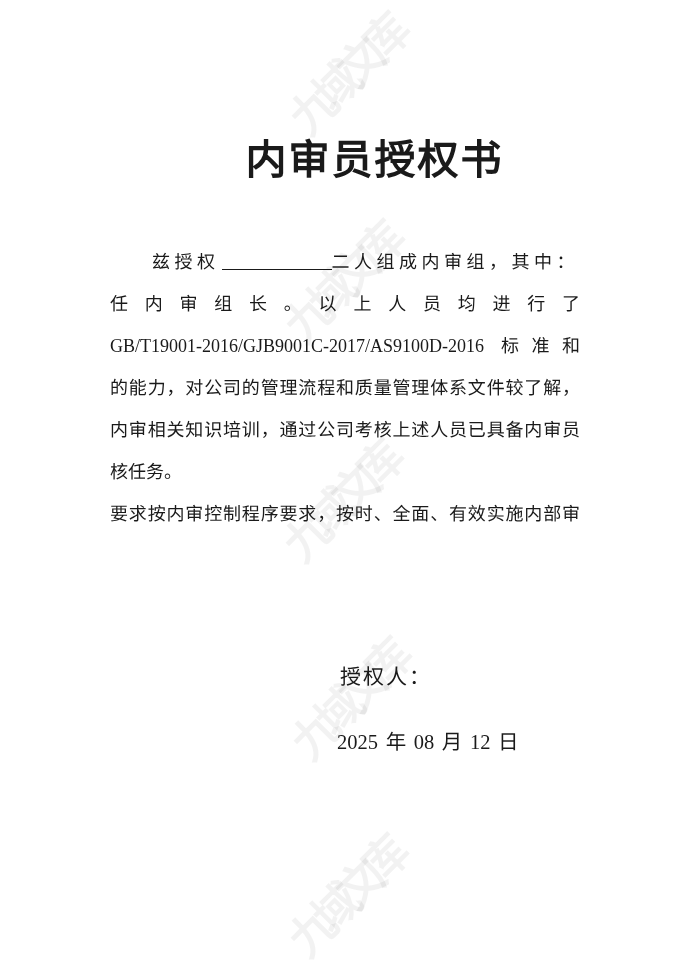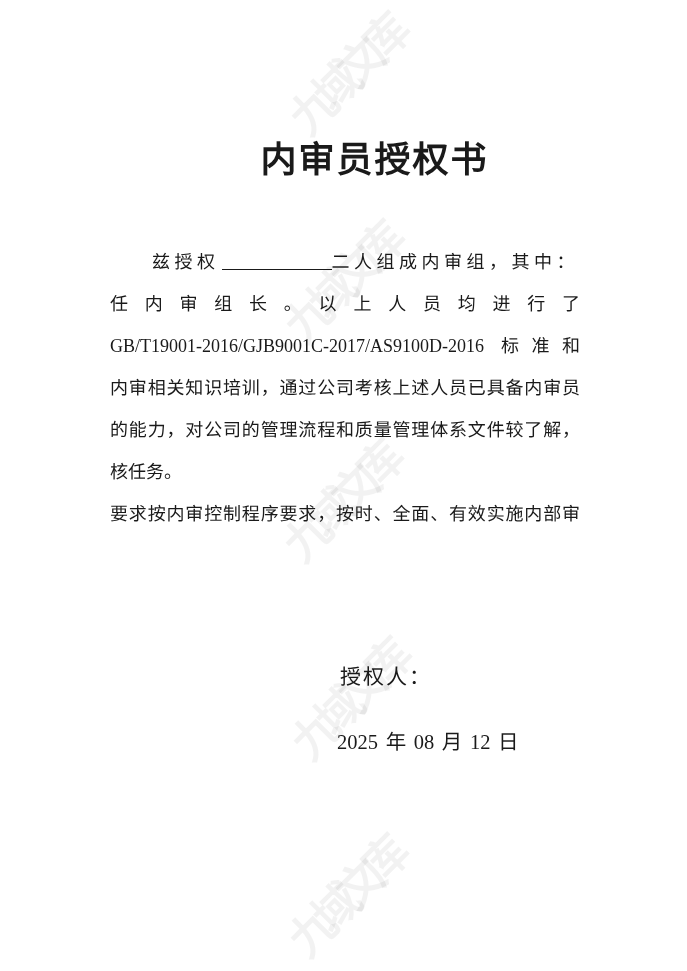--- a/index.html
+++ b/index.html
@@ -28,21 +28,21 @@
     font-weight: bold;
     user-select: none;
   }
   .doc-title {
     position: absolute;
     top: 140px;
     left: 0;
     right: 0;
     text-align: center;
     padding-left: 62px;
-    font-size: 36px;
+    font-size: 41px;
     font-weight: bold;
     letter-spacing: 2px;
     line-height: 40px;
   }
   .doc-body {
     position: absolute;
     left: 110px;
     top: 241px;
     width: 470px;
     font-size: 18px;
@@ -98,22 +98,22 @@
   <div class="wm" style="left:342px; top:897px;">九域文库</div>
 
   <div class="doc-title">内审员授权书</div>
 
   <div class="doc-body">
     <div class="line line1">
       <span>兹授权</span><span class="blank"></span><span>二人组成内审组，其中：</span>
     </div>
     <div class="line jfull">任内审组长。以上人员均进行了</div>
     <div class="line jfull">GB/T19001-2016/GJB9001C-2017/AS9100D-2016 标准和</div>
+    <div class="line jfull">的能力，对公司的管理流程和质量管理体系文件较了解，</div>
     <div class="line jfull">内审相关知识培训，通过公司考核上述人员已具备内审员</div>
-    <div class="line jfull">的能力，对公司的管理流程和质量管理体系文件较了解，</div>
     <div class="line">核任务。</div>
     <div class="line jfull">要求按内审控制程序要求，按时、全面、有效实施内部审</div>
   </div>
 
   <div class="sig-label">授权人：</div>
 
   <div class="doc-date">2025 年 08 月 12 日</div>
 
 </div>
 

